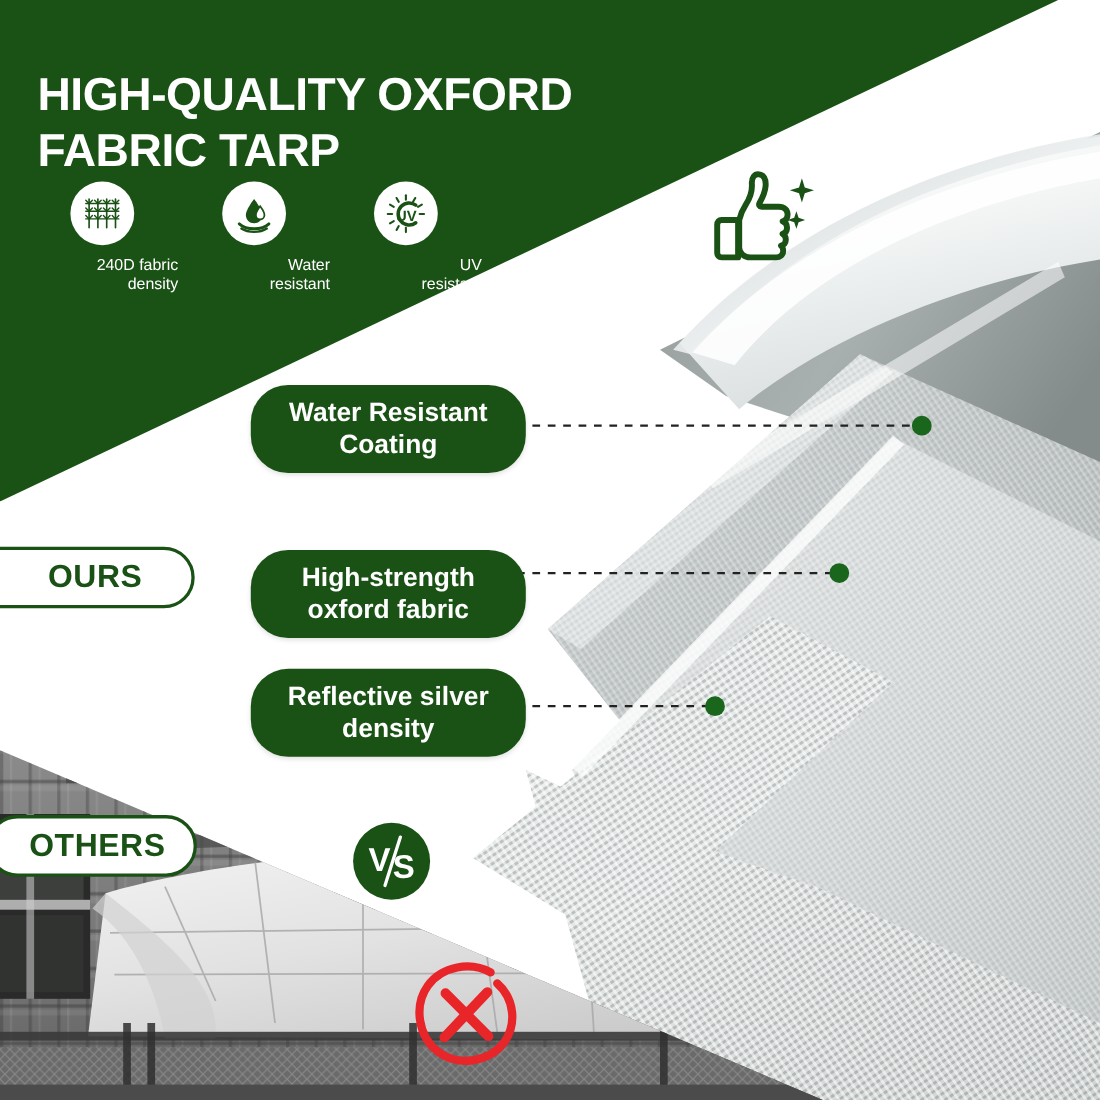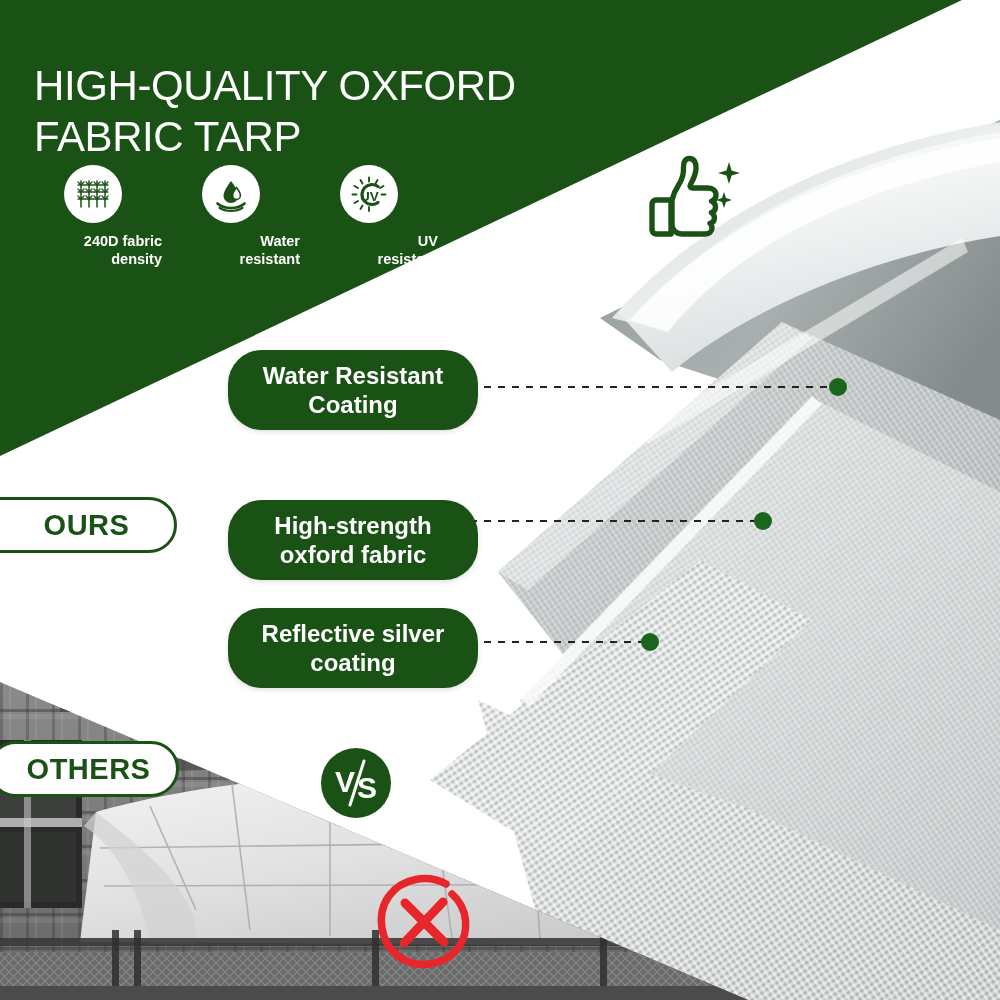--- a/index.html
+++ b/index.html
@@ -31,21 +31,21 @@
   }
 
   
   .headline {
     position: absolute;
     left: 34px;
     top: 32px;
     width: 640px;
     color: #ffffff;
     font-size: 42px;
-    font-weight: normal;
+    font-weight: bold;
     line-height: 1.22;
     letter-spacing: -0.4px;
     z-index: 8;
     white-space: pre-line;
   }
 
   
   .features {
     position: absolute;
     left: 24px;
@@ -57,21 +57,21 @@
   .feature-badge {
     width: 58px; height: 58px;
     border-radius: 50%;
     background: #ffffff;
     margin: 0 auto 9px auto;
     display: flex; align-items: center; justify-content: center;
   }
   .feature-label {
     color: #ffffff;
     font-size: 14.5px;
-    font-weight: bold;
+    font-weight: normal;
     line-height: 1.25;
     white-space: pre-line;
   }
 
   
   .thumb { position: absolute; left: 634px; top: 148px; z-index: 9; }
 
   
   .callout {
     position: absolute;
@@ -387,21 +387,21 @@
       <circle cx="763" cy="521" r="9"></circle>
       <circle cx="650" cy="642" r="9"></circle>
     </g>
   </svg>
 
   <div class="callout" id="callout-0">Water Resistant
 Coating</div>
   <div class="callout" id="callout-1">High-strength
 oxford fabric</div>
   <div class="callout" id="callout-2">Reflective silver
-coating</div>
+density</div>
 
   <div class="side-badge" id="badge-ours">OURS</div>
   <div class="side-badge" id="badge-others">OTHERS</div>
 
   <div class="vs-circle">
     <svg width="70" height="70" viewBox="0 0 70 70">
       <text x="24" y="44" font-family="Liberation Sans, sans-serif" font-size="30" font-weight="bold" fill="#ffffff" text-anchor="middle">V</text>
       <text x="46" y="50" font-family="Liberation Sans, sans-serif" font-size="30" font-weight="bold" fill="#ffffff" text-anchor="middle">S</text>
       <path d="M43 13 L29 57" stroke="#ffffff" stroke-width="3" stroke-linecap="round"></path>
     </svg>

